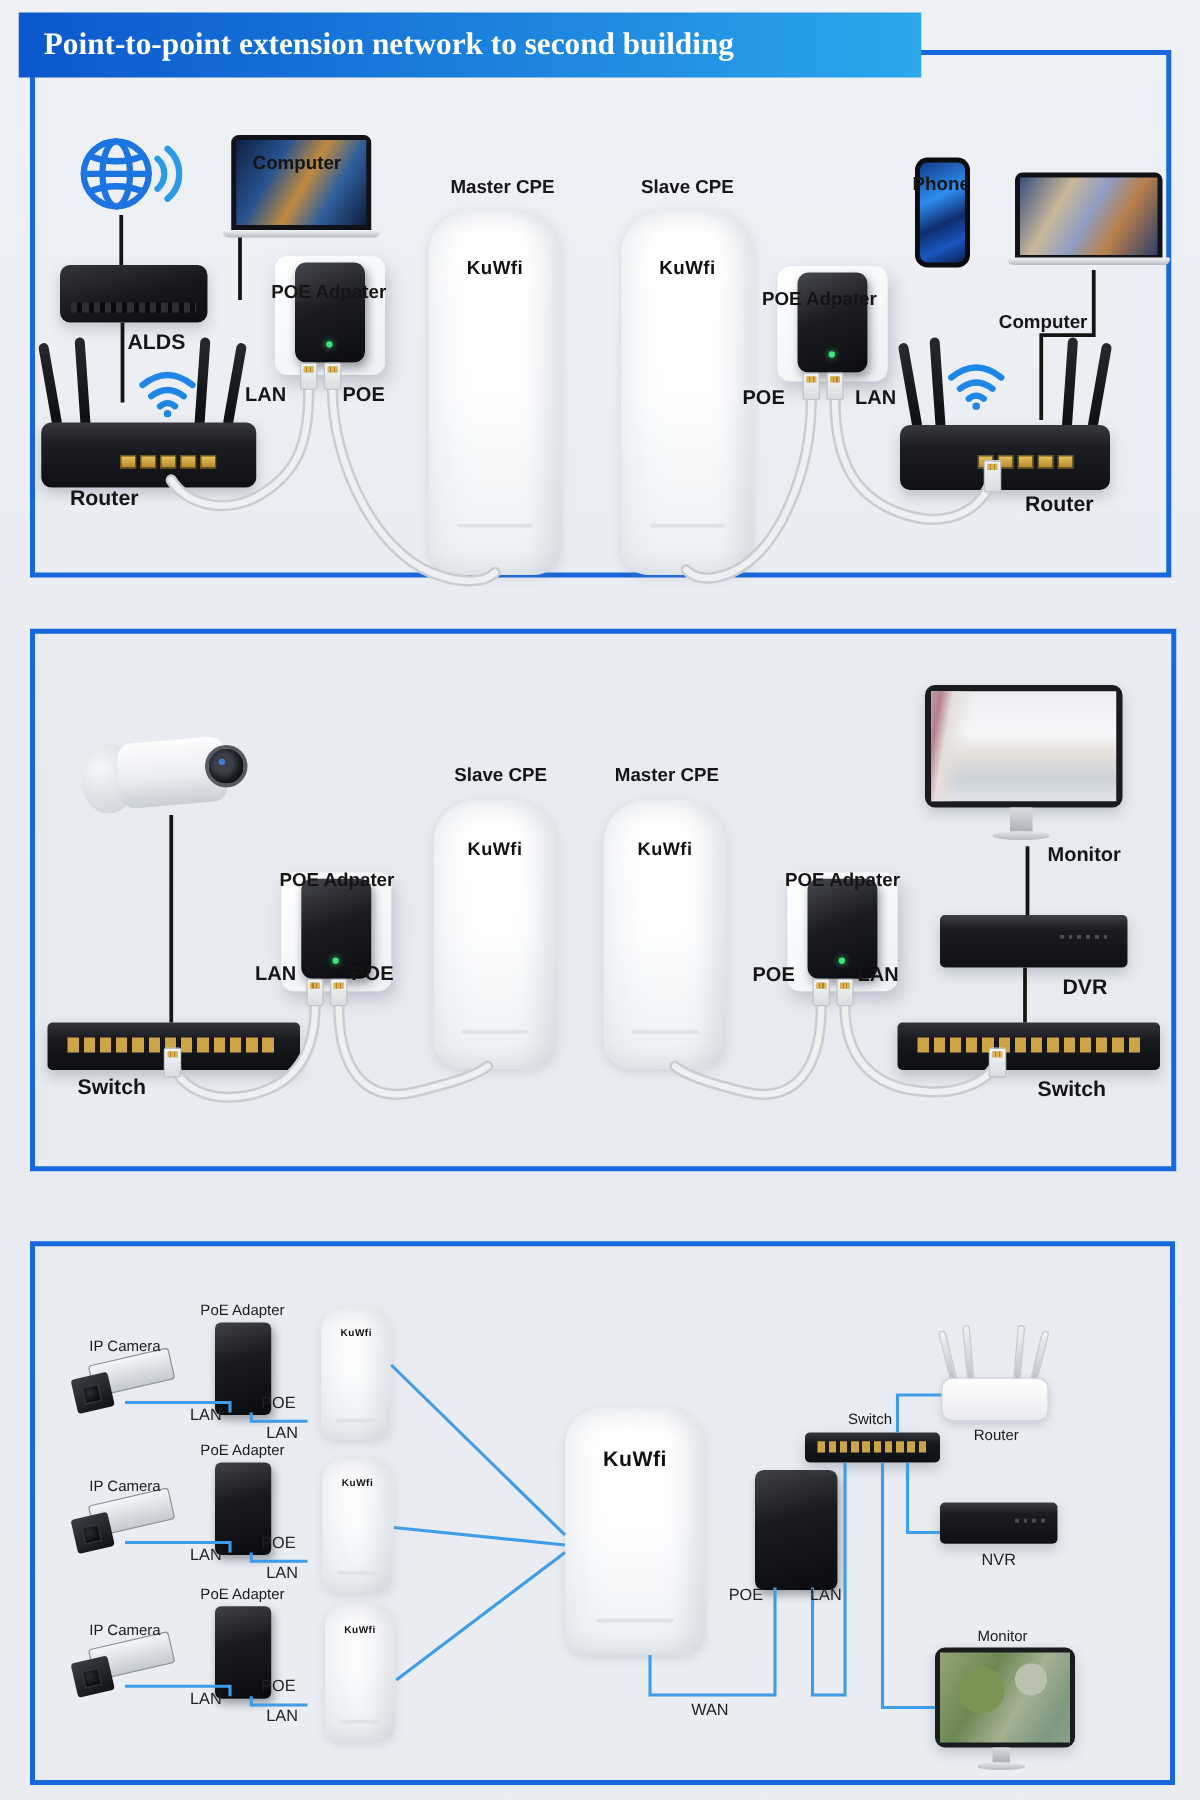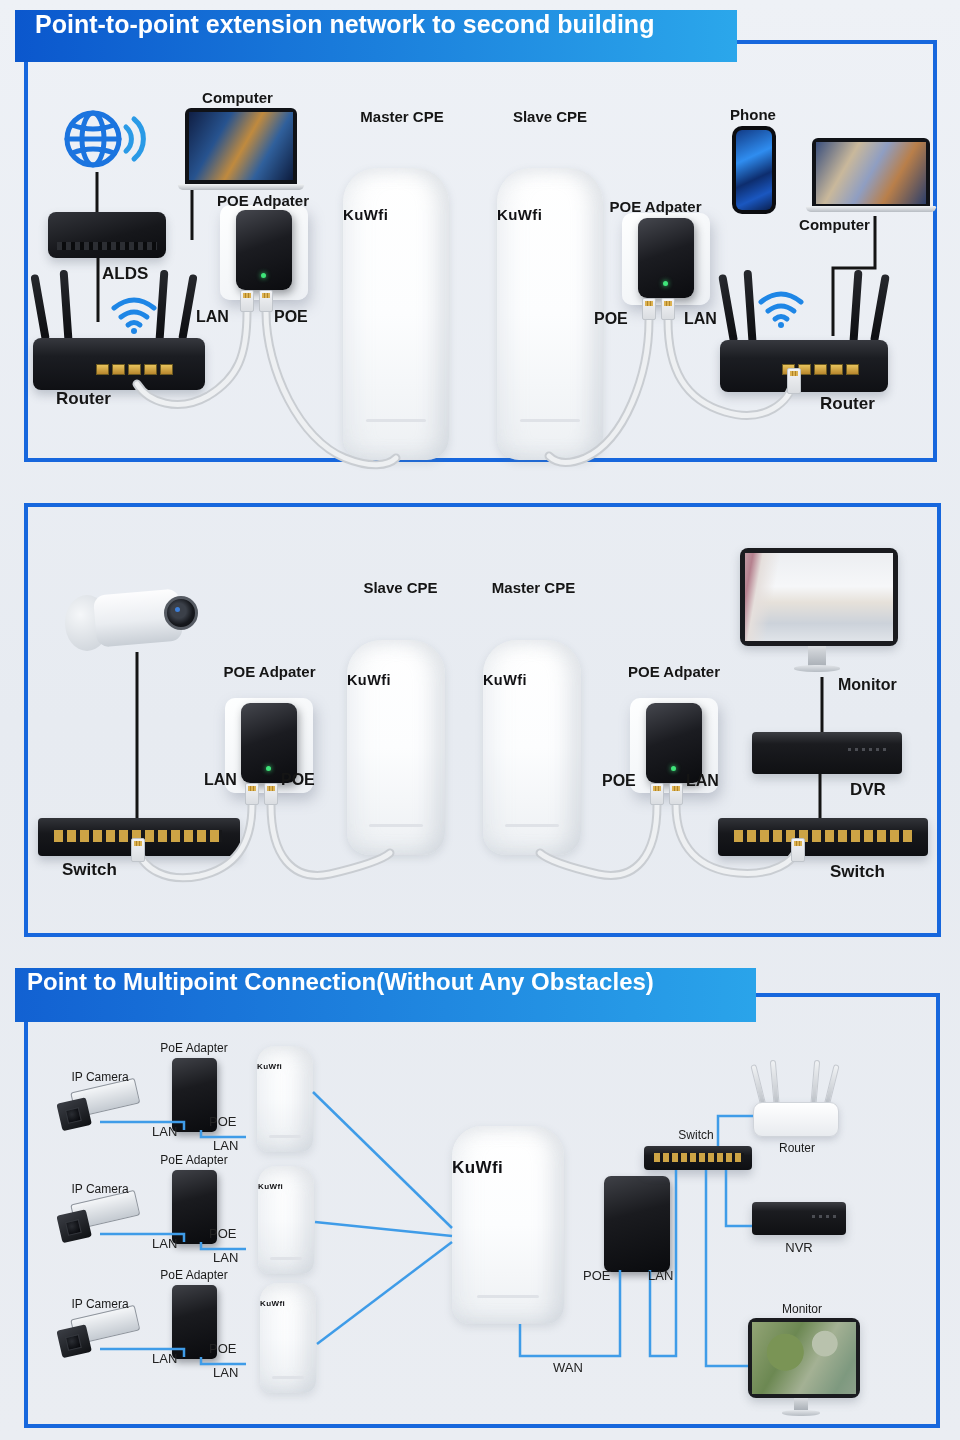--- a/index.html
+++ b/index.html
@@ -1,30 +1,30 @@
 <!DOCTYPE html>
 <html><head>
 <meta charset="utf-8">
 <style>
   html,body{margin:0;padding:0;background:#e9edf3;}
   #canvas{position:relative;width:960px;height:1440px;background:linear-gradient(180deg,#eef1f6 0%,#e7ebf1 50%,#eaedf2 100%);overflow:hidden;font-family:"Liberation Sans",sans-serif;}
   .abs{position:absolute;}
   .panel-border{position:absolute;border:4px solid #1767dd;box-sizing:border-box;z-index:1;}
-  .banner{position:absolute;z-index:5;color:#fff;font-weight:bold;display:flex;align-items:flex-start;font-family:Liberation Sans, sans-serif;}
+  .banner{position:absolute;z-index:5;color:#fff;font-weight:bold;display:flex;align-items:center;font-family:Liberation Serif, serif;}
   .lbl{position:absolute;font-weight:bold;color:#151515;z-index:6;white-space:nowrap;font-size:16px;text-align:center;}
-  .lbl.c{text-align:center;}
+  .lbl.c{text-align:center;margin-top:33px;}
   .lbl.s15{font-size:15px;}
   .lbl.s17{font-size:17px;}
   .lbl3{position:absolute;font-weight:400;color:#1a1a1a;z-index:6;white-space:nowrap;font-size:12px;}
   .lbl3.c{text-align:center;}
   .lbl3.b{font-size:13px;color:#222;}
   
   .cpe{position:absolute;background:linear-gradient(180deg,#ffffff 0%,#fcfdfe 50%,#edf0f3 100%);border-radius:34px 34px 22px 22px;box-shadow:inset -12px 0 20px rgba(165,175,188,.32),inset 12px 0 20px rgba(205,212,220,.25),0 3px 8px rgba(110,120,135,.18);z-index:2;}
   .cpe::after{content:'';position:absolute;left:22%;right:22%;bottom:13%;height:3px;background:#dfe2e7;border-radius:2px;}
-  .cpe .logo{position:absolute;width:100%;font-weight:800;color:#111114;letter-spacing:.4px;}
+  .cpe .logo{position:absolute;width:100%;text-align:center;font-weight:800;color:#111114;letter-spacing:.4px;}
   
   .wallplate{position:absolute;background:linear-gradient(145deg,#feffff,#edf0f4);border-radius:10px;box-shadow:3px 7px 14px rgba(120,130,148,.38);z-index:2;}
   .wadapter{position:absolute;background:linear-gradient(160deg,#45474e 0%,#1b1c21 45%,#0b0c0f 100%);border-radius:9px;z-index:3;box-shadow:2px 4px 8px rgba(40,44,52,.45);}
   .wadapter .led{position:absolute;width:5px;height:5px;border-radius:50%;background:#3fe57a;box-shadow:0 0 5px #3fe57a;left:44%;bottom:15%;}
   .plug{position:absolute;width:14px;height:22px;background:linear-gradient(#f3f4f6,#dadde1);border:1px solid #c0c5cb;border-radius:2px;z-index:5;box-sizing:border-box;}
   .plug::before{content:'';position:absolute;left:2px;right:2px;top:2px;height:5px;background:repeating-linear-gradient(90deg,#dcb252 0 2px,#b08428 2px 3px);}
   
   .antenna{position:absolute;width:8px;background:linear-gradient(180deg,#26282d,#0d0e11);border-radius:4px 4px 2px 2px;z-index:1;}
   .rbody{position:absolute;background:linear-gradient(180deg,#36383e 0%,#1b1d22 35%,#0f1014 100%);border-radius:8px;z-index:2;box-shadow:0 5px 10px rgba(95,105,120,.32);}
   .ports{position:absolute;display:flex;gap:3px;z-index:3;}
@@ -234,23 +234,20 @@
   <div class="mbase" style="left:794px;top:665px;width:46px;height:7px;"></div>
   <div class="lbl" style="left:838px;top:676px;">Monitor</div>
   <div class="avr" style="left:752px;top:732px;width:150px;height:42px;"></div>
   <div class="lbl s17" style="left:850px;top:780px;">DVR</div>
   <div class="switchbar" style="left:718px;top:818px;width:210px;height:38px;"></div>
   <div class="swports" style="left:734px;top:830px;width:178px;height:12px;"></div>
   <div class="lbl s17" style="left:830px;top:862px;">Switch</div>
   <div class="plug" style="left:791px;top:838px;height:24px;"></div>
 
   <div class="panel-border" style="left:24px;top:993px;width:916px;height:435px;"></div>
-  <div class="banner" style="left:15px;top:968px;width:741px;height:54px;background:linear-gradient(90deg,#1261d2,#2aa4ea);font-size:24px;padding-left:12px;box-sizing:border-box;">
-    <span>Point to Multipoint Connection(Without Any Obstacles)</span>
-  </div>
 
   <div class="lbl3 c" style="left:148px;top:1041px;width:92px;">PoE Adapter</div>
   <div class="fadapter" style="left:172px;top:1058px;width:45px;height:74px;"></div>
   <div class="fport" style="left:177px;top:1116px;width:14px;height:13px;"></div>
   <div class="fport" style="left:195px;top:1116px;width:14px;height:13px;"></div>
   <div class="lbl3 c" style="left:60px;top:1070px;width:80px;">IP Camera</div>
   <div class="boxcam" style="left:58px;top:1084px;width:86px;height:44px;">
     <div class="bbody"></div>
       <div class="bfront"></div>
   </div>

